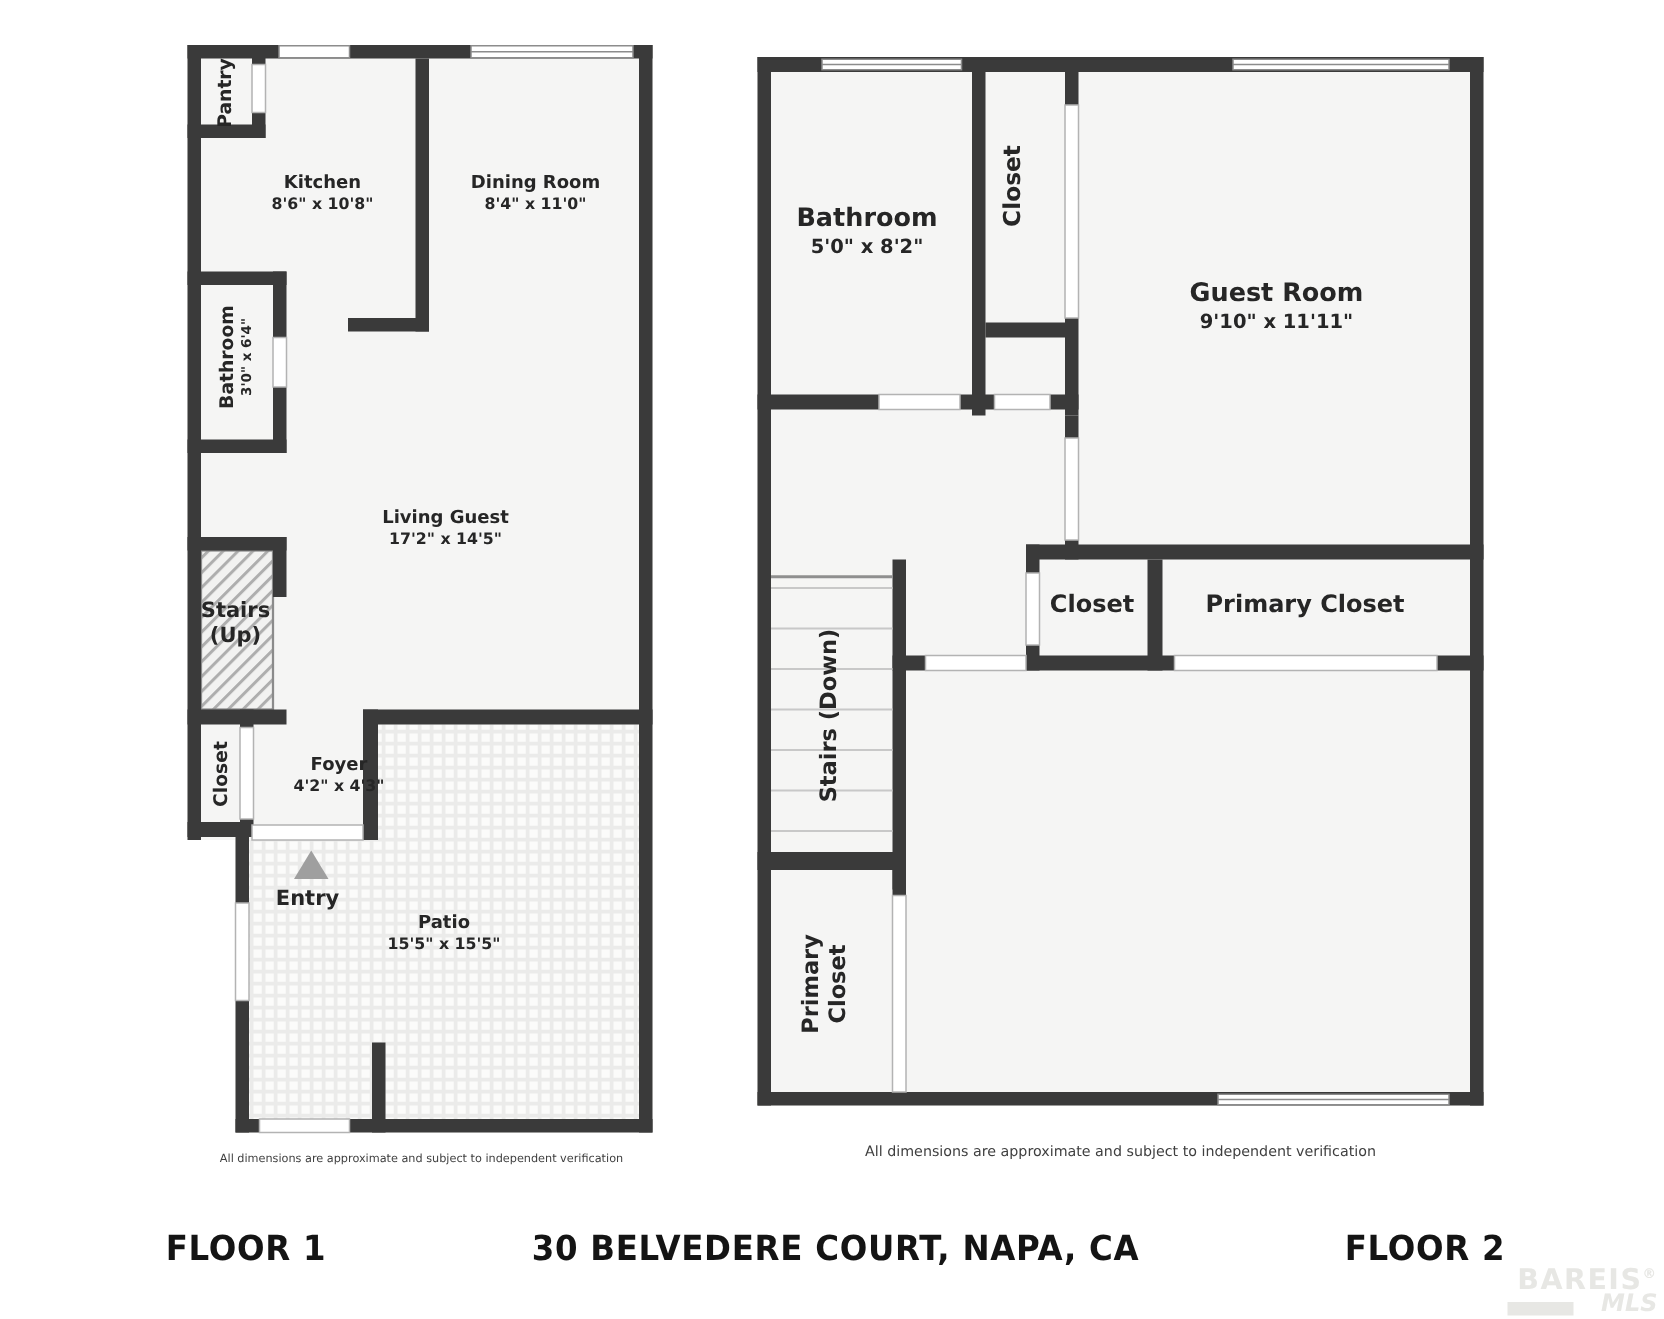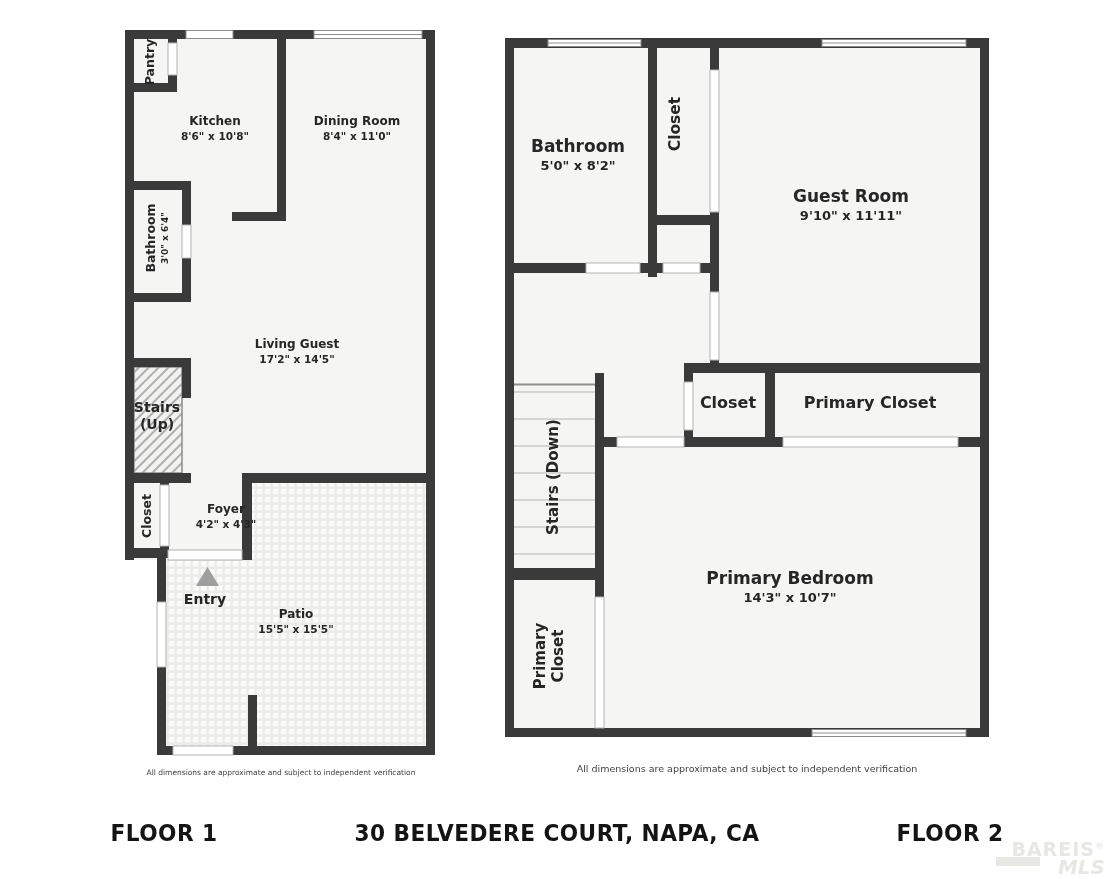--- a/index.html
+++ b/index.html
@@ -33,21 +33,21 @@
   .disc1{font-size:7.5px;}
   .disc2{font-size:9.5px;}
 
   .footer-lbl{position:absolute;transform:translate(-50%,-50%) scaleX(0.94);
        font-size:23px;font-weight:600;letter-spacing:0.5px;color:#141414;white-space:nowrap;}
 
   .watermark{position:absolute;right:4px;bottom:2px;text-align:right;
        color:#e7e7e4;font-weight:bold;}
   .wm-top{font-size:19px;letter-spacing:1px;line-height:1;margin-left:12px;}
   .wm-top sup{font-size:9px;}
-  .wm-bot{font-size:20px;font-style:italic;display:flex;align-items:flex-start;
+  .wm-bot{font-size:16px;font-style:italic;display:flex;align-items:flex-end;
        justify-content:flex-end;gap:18px;margin-top:-2px;line-height:1;}
   .wm-bar{display:inline-block;width:44px;height:9px;background:#e7e7e4;}
 </style>
 </head>
 <body>
 
 <div class="canvas">
 
   <svg class="plan" width="1109" height="879" viewBox="0 0 1109 879">
     <defs>
@@ -222,24 +222,20 @@
     <div class="nm">Guest Room</div>
     <div class="dm">9'10" x 11'11"</div>
   </div>
 
   <div class="lbl lg" style="left:728px;top:403px;">Closet</div>
 
   <div class="lbl lg" style="left:870px;top:403px;">Primary Closet</div>
 
   <div class="lbl vert" style="left:553px;top:477px;font-size:15px;font-weight:bold;">Stairs (Down)</div>
 
-  <div class="lbl f2" style="left:790px;top:587px;">
-    <div class="nm">Primary Bedroom</div>
-    <div class="dm">14'3" x 10'7"</div>
-  </div>
 
   <div class="lbl vert wrap" style="left:549px;top:656px;font-size:15px;font-weight:bold;width:90px;">Primary Closet</div>
 
   <div class="disclaimer disc1" style="left:281px;top:772px;">All dimensions are approximate and subject to independent verification</div>
   <div class="disclaimer disc2" style="left:747px;top:768px;">All dimensions are approximate and subject to independent verification</div>
 
   <div class="footer-lbl" style="left:164px;top:833px;">FLOOR 1</div>
   <div class="footer-lbl" style="left:557px;top:833px;">30 BELVEDERE COURT, NAPA, CA</div>
   <div class="footer-lbl" style="left:950px;top:833px;">FLOOR 2</div>
 

